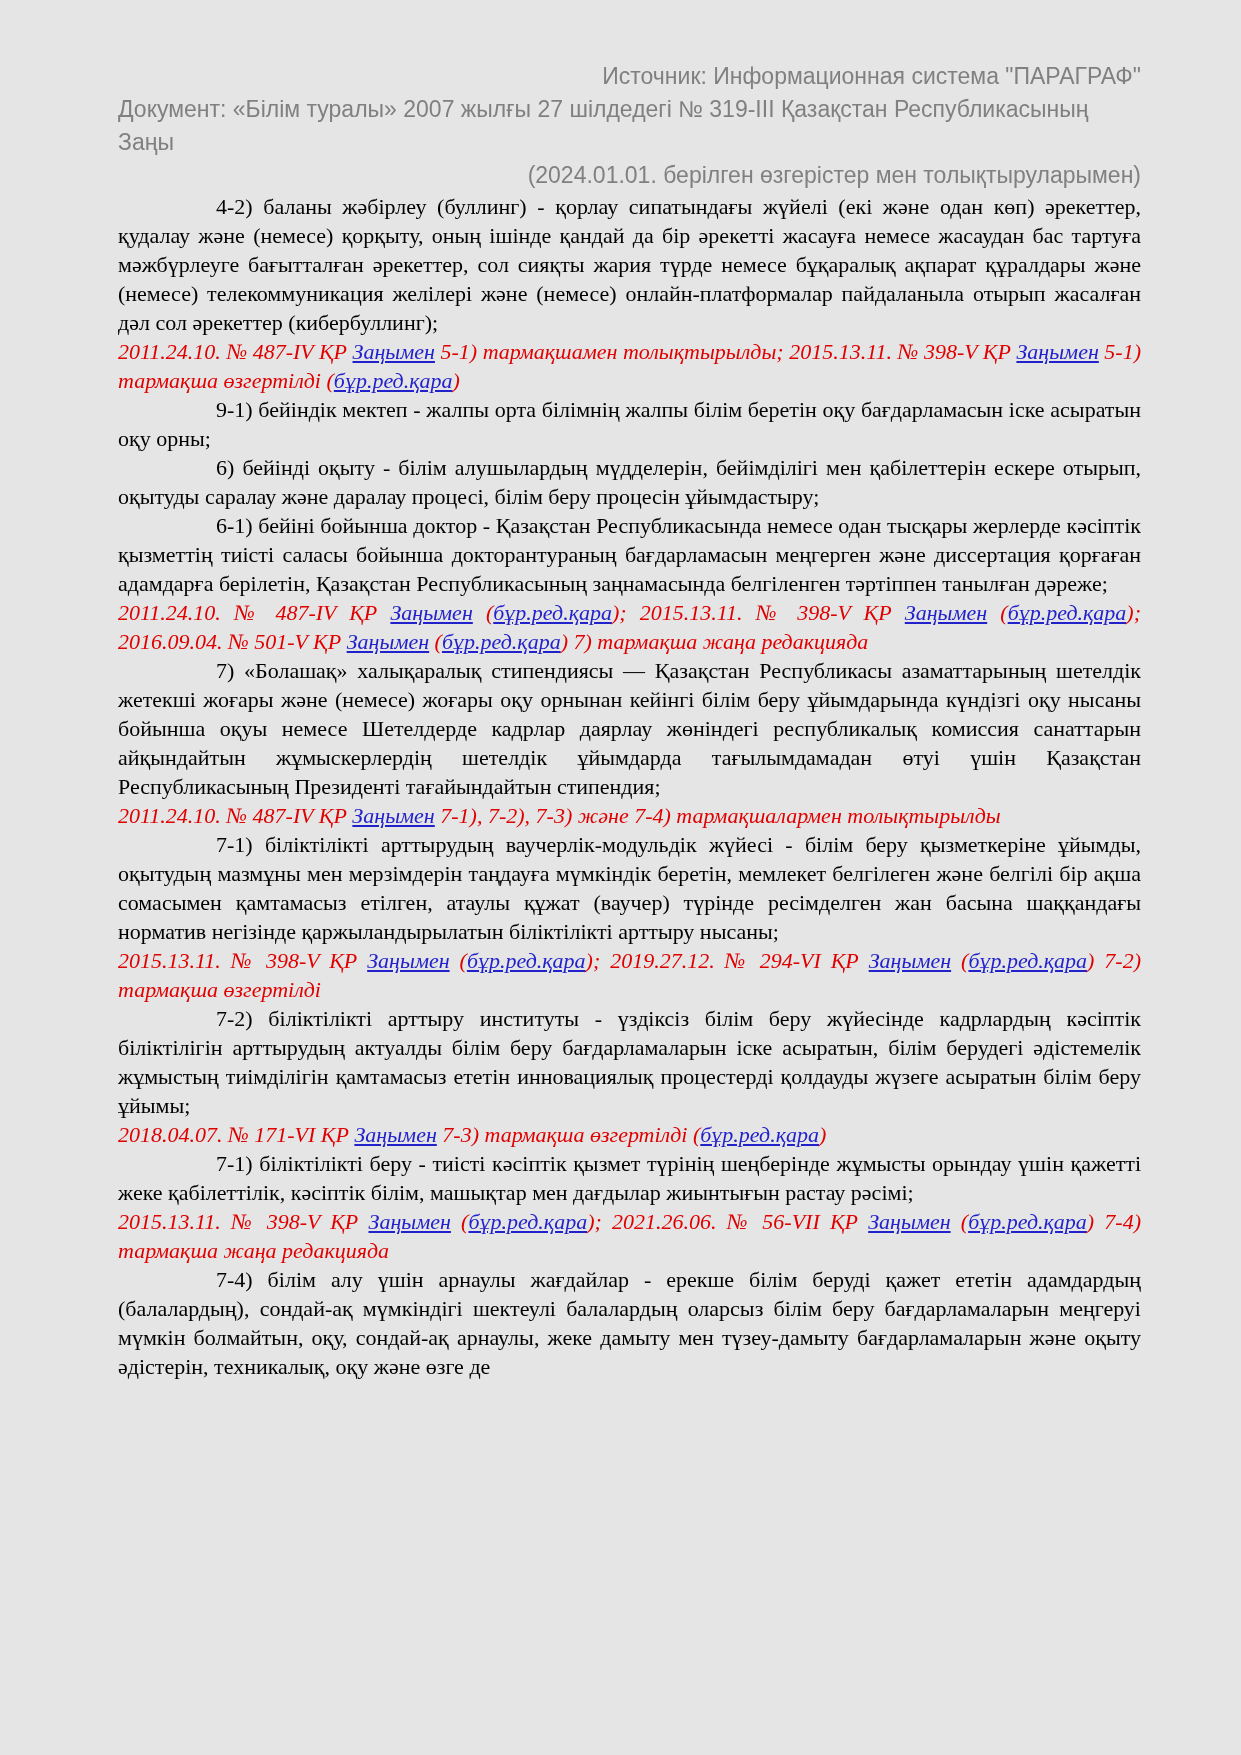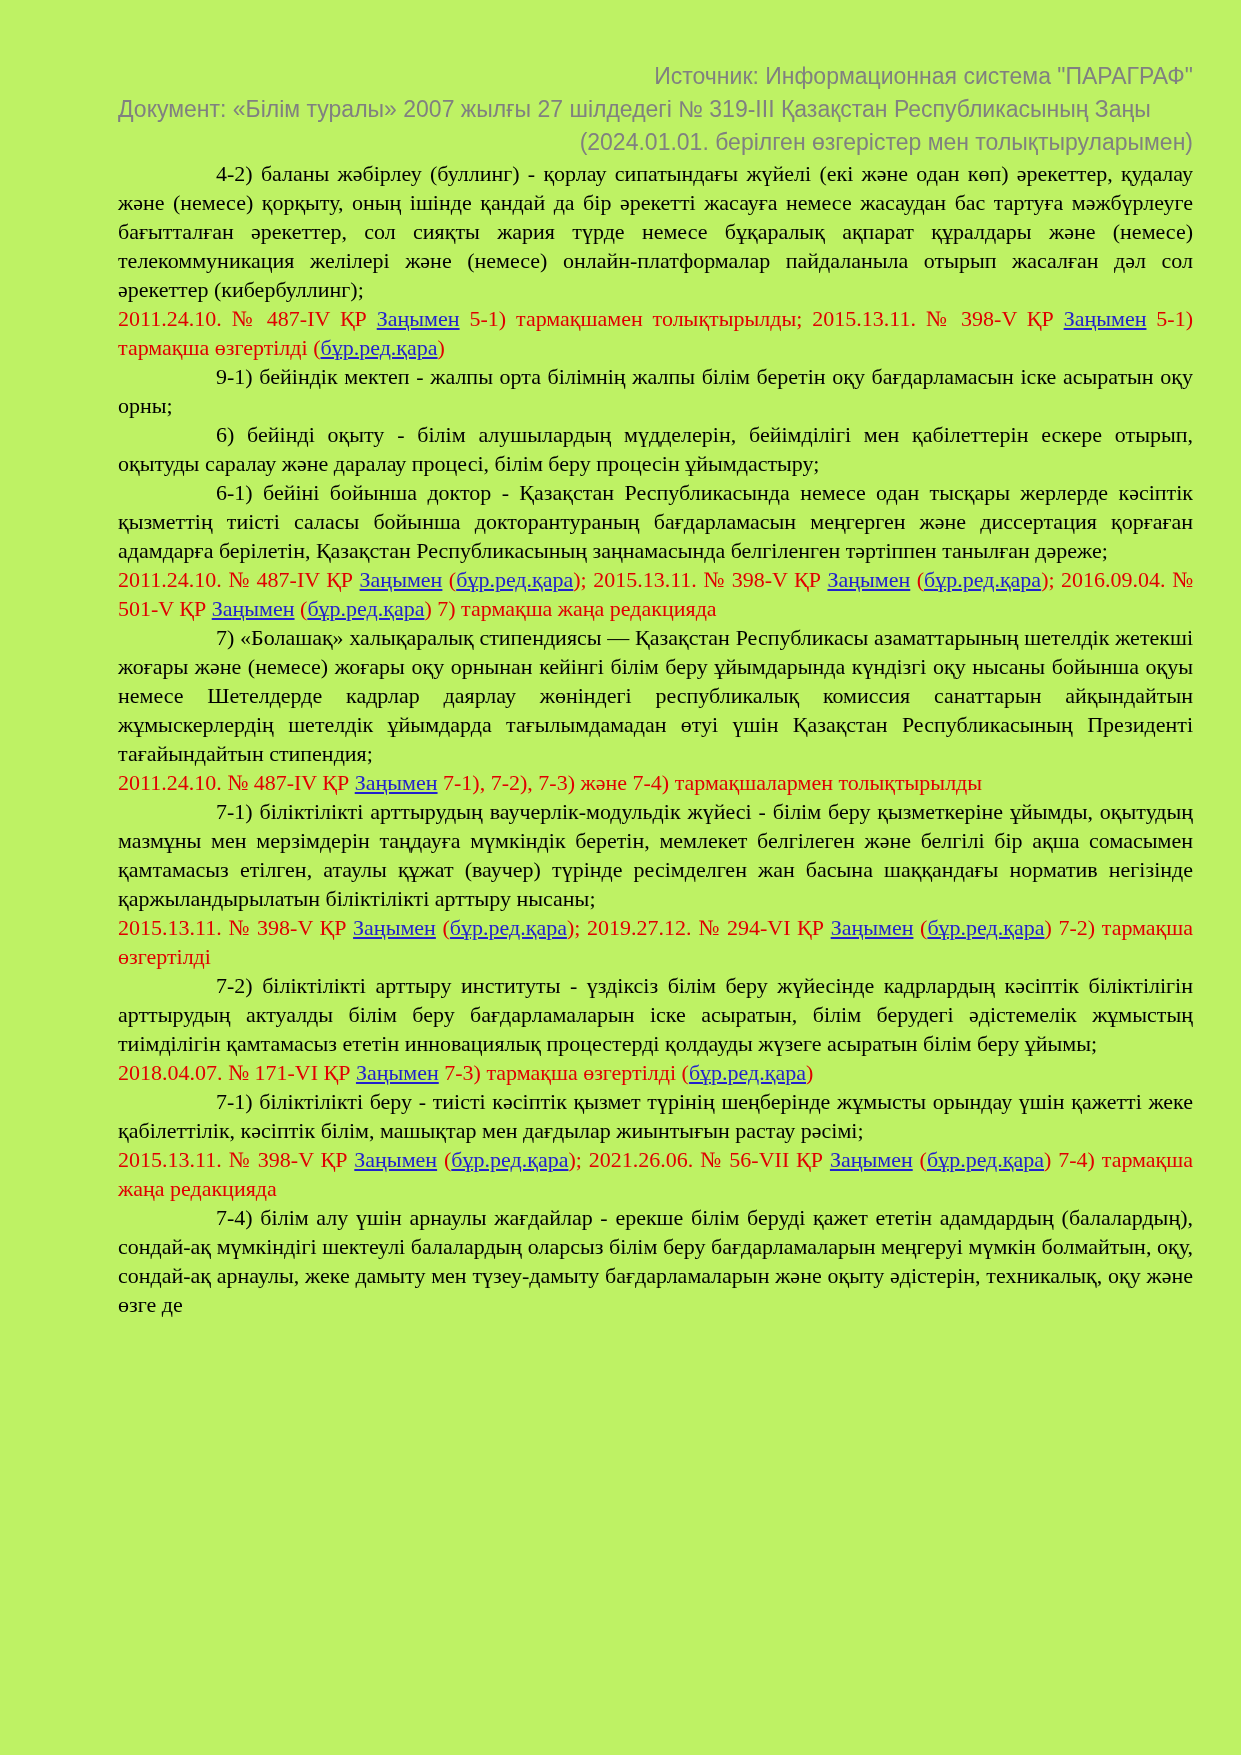--- a/index.html
+++ b/index.html
@@ -4,24 +4,24 @@
 <style>
   html, body {
     margin: 0;
     padding: 0;
     background: #ffffff;
   }
   .page {
     position: relative;
     width: 1241px;
     height: 1755px;
-    background: #bef264;
+    background: #e5e5e5;
     overflow: hidden;
     box-sizing: border-box;
-    padding: 60px 48px 0 118px;
+    padding: 60px 100px 0 118px;
   }
   
   .doc-header {
     font-family: "Liberation Sans", sans-serif;
     font-size: 23px;
     line-height: 33px;
     color: var(--header-gray, #808080);
   }
   .doc-header .src-line   { text-align: right; }
   .doc-header .doc-line   { text-align: left; }
@@ -31,20 +31,21 @@
     font-family: "Liberation Serif", "DejaVu Serif", serif;
     font-size: 22px;
     line-height: 29px;
     color: var(--body-black, #000000);
     text-align: justify;
   }
   .doc-body p { margin: 0; }
   .doc-body p.body { text-indent: 98px; }
   .doc-body p.amendment {
     text-indent: 0;
+    font-style: italic;
     color: var(--amend-red, #e00000);
   }
   .run-normal { color: inherit; }
   .run-red    { color: inherit; }
   .run-link   {
     color: var(--link-blue, #2222cc);
     text-decoration: underline;
     cursor: pointer;
   }
 </style>

